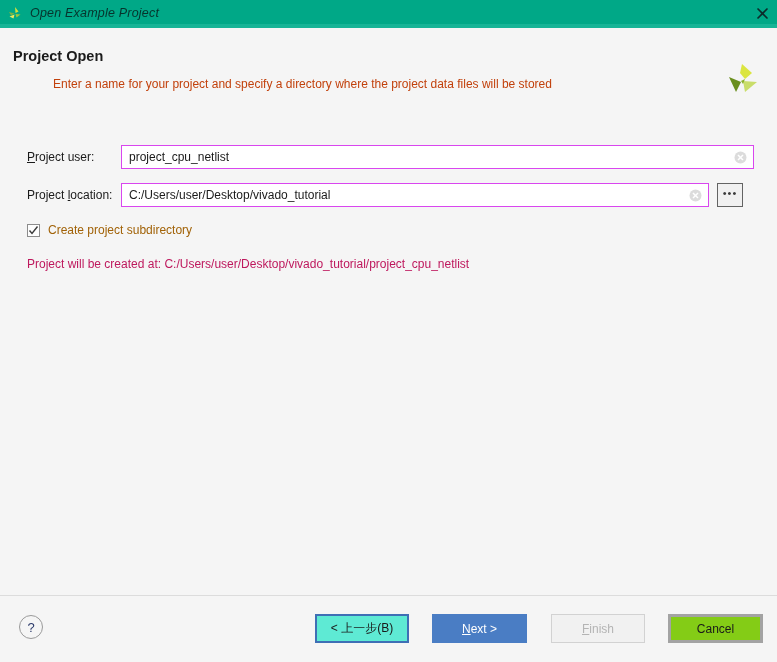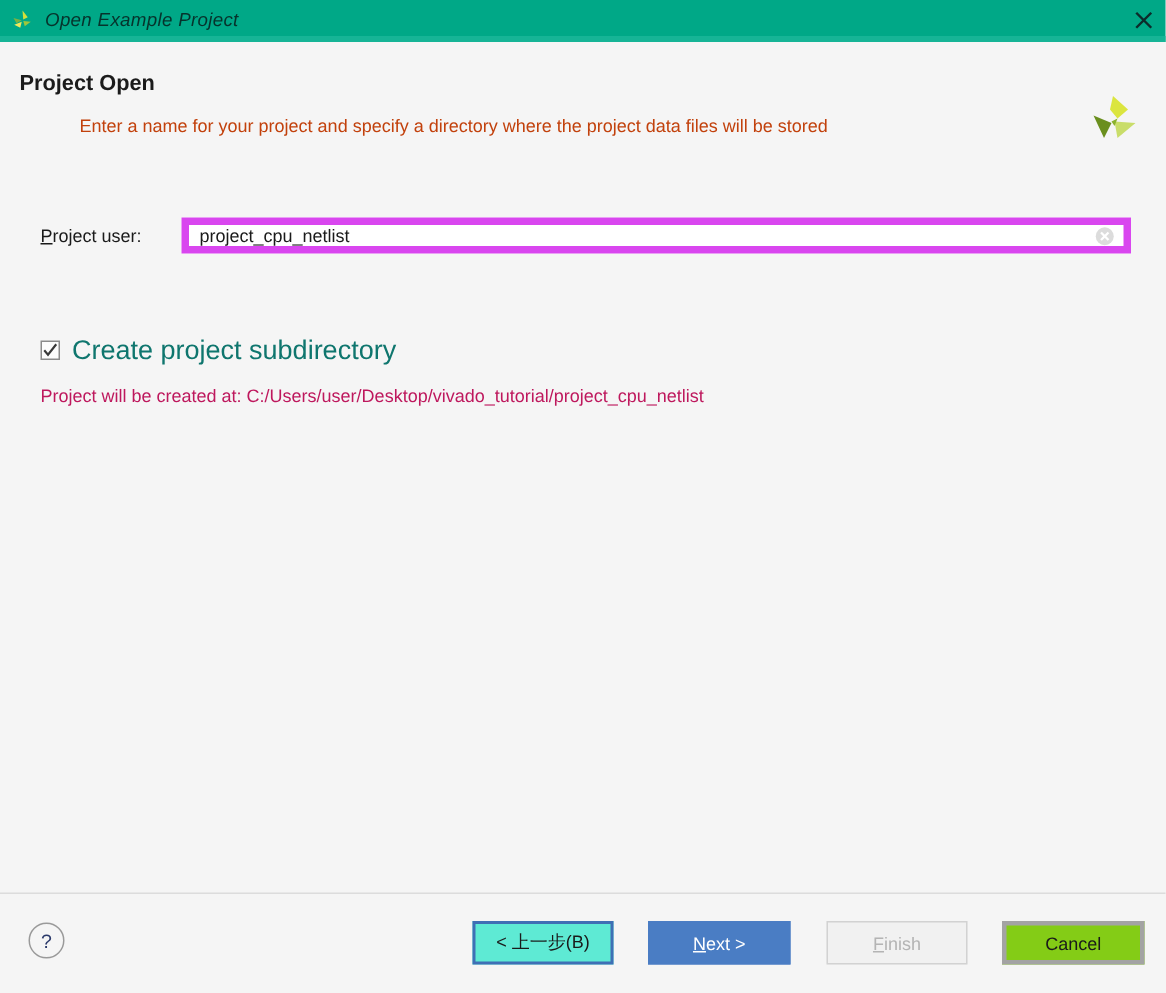--- a/index.html
+++ b/index.html
@@ -122,21 +122,21 @@
     text-align: left;
     flex: 0 0 auto;
   }
   .field-label .mn {
     text-decoration: underline;
   }
 
   .textfield {
     position: relative;
     background: #ffffff;
-    border: 5px solid #d946ef;
+    border: 1px solid #d946ef;
     height: 24px;
     box-sizing: border-box;
     display: flex;
     align-items: center;
   }
   .textfield.name-field { width: 633px; }
   .textfield.loc-field  { width: 588px; }
   .textfield .value {
     padding-left: 7px;
     font-size: 12px;
@@ -188,22 +188,22 @@
     position: relative;
     margin-right: 8px;
     flex: 0 0 auto;
   }
   .checkbox svg {
     position: absolute;
     left: 0px;
     top: 0px;
   }
   .checkrow .label {
-    font-size: 18px;
-    color: #0f766e;
+    font-size: 12px;
+    color: #a16207;
   }
 
   
   .created-note {
     position: absolute;
     left: 27px;
     top: 157px;
     font-size: 12px;
     color: #be185d;
     white-space: nowrap;
@@ -329,20 +329,34 @@
       <div class="clear-icon">
         <svg width="13" height="13" viewBox="0 0 13 13">
           <circle cx="6.5" cy="6.5" r="6" fill="#dcdcdc"></circle>
           <line x1="4" y1="4" x2="9" y2="9" stroke="#ffffff" stroke-width="1.5"></line>
           <line x1="9" y1="4" x2="4" y2="9" stroke="#ffffff" stroke-width="1.5"></line>
         </svg>
       </div>
     </div>
   </div>
 
+  <div class="row row-loc">
+    <div class="field-label"><span>Project </span><span class="mn">l</span><span>ocation:</span></div>
+    <div class="textfield loc-field">
+      <div class="value">C:/Users/user/Desktop/vivado_tutorial</div>
+      <div class="clear-icon">
+        <svg width="13" height="13" viewBox="0 0 13 13">
+          <circle cx="6.5" cy="6.5" r="6" fill="#dcdcdc"></circle>
+          <line x1="4" y1="4" x2="9" y2="9" stroke="#ffffff" stroke-width="1.5"></line>
+          <line x1="9" y1="4" x2="4" y2="9" stroke="#ffffff" stroke-width="1.5"></line>
+        </svg>
+      </div>
+    </div>
+    <div class="browse-btn">•••</div>
+  </div>
 
   <div class="checkrow">
     <div class="checkbox">
       <svg width="11" height="11" viewBox="0 0 11 11">
         <polyline points="1.5,5.5 4,8.5 9.5,1.5" fill="none" stroke="#3a3a3a" stroke-width="1.4"></polyline>
       </svg>
     </div>
     <div class="label">Create project subdirectory</div>
   </div>
 

